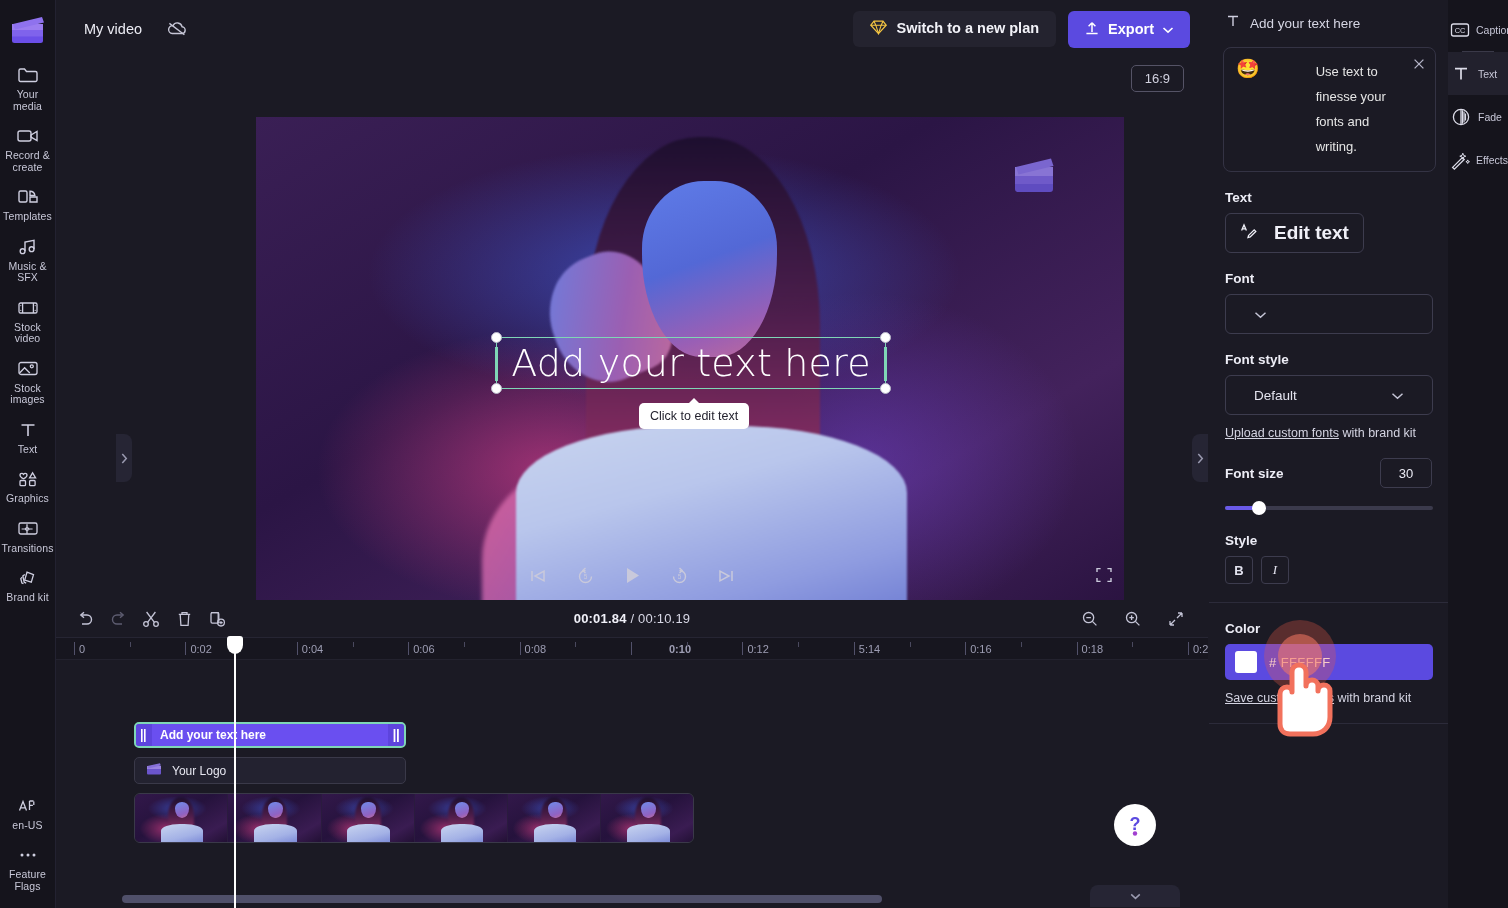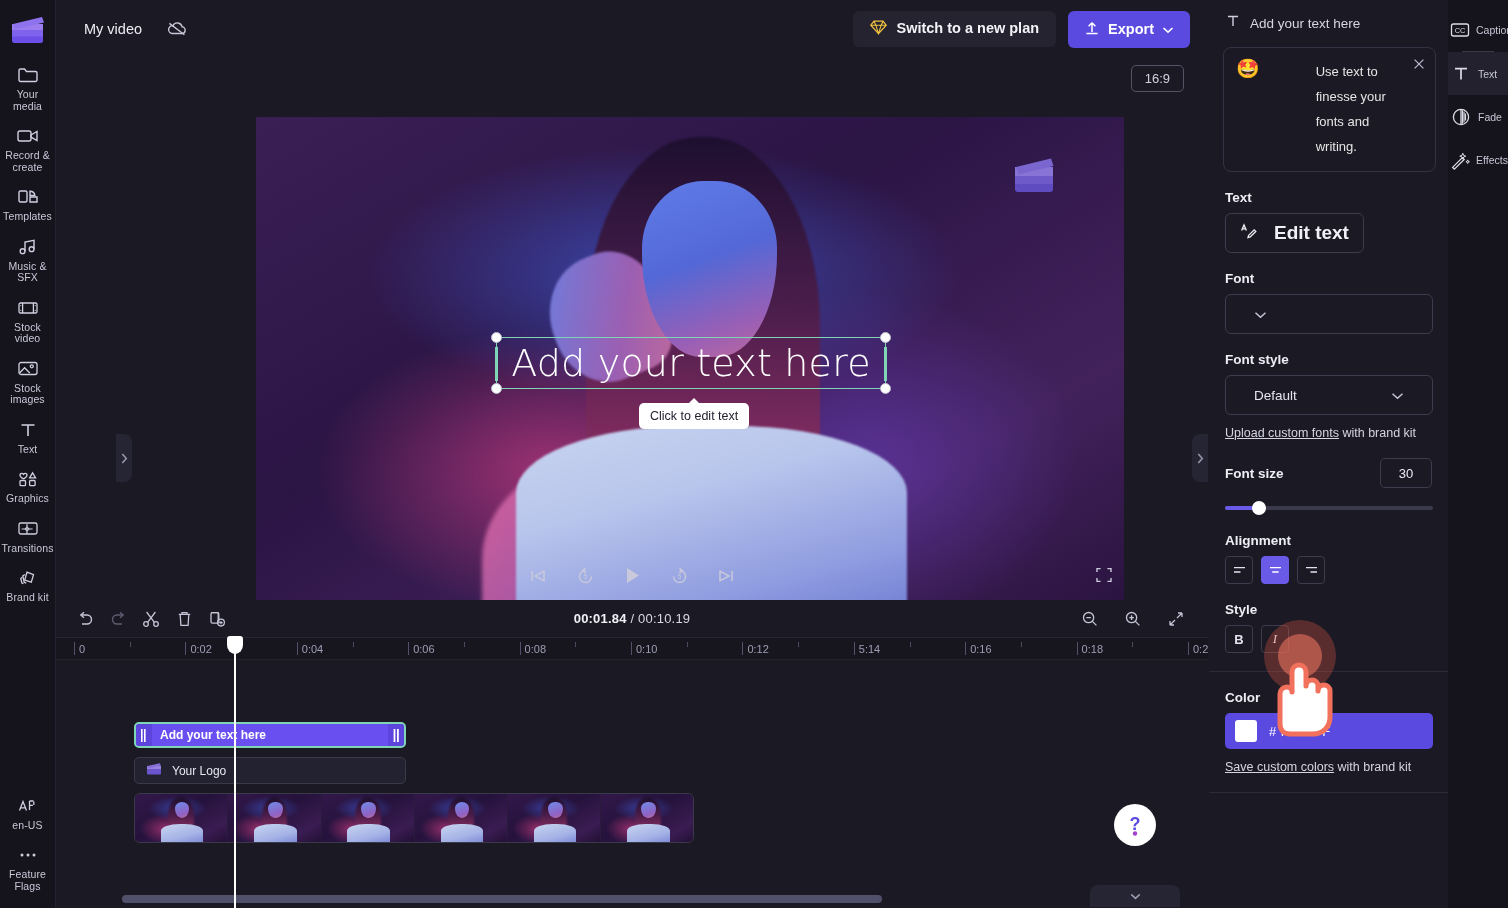--- a/index.html
+++ b/index.html
@@ -727,21 +727,21 @@
           <div class="tick" style="left: 240.8px;"></div>
           <div class="tick-lb" style="left: 240.8px;">0:04</div>
           <div class="tick-sm" style="left: 296.5px;"></div>
           <div class="tick" style="left: 352.2px;"></div>
           <div class="tick-lb" style="left: 352.2px;">0:06</div>
           <div class="tick-sm" style="left: 407.9px;"></div>
           <div class="tick" style="left: 463.6px;"></div>
           <div class="tick-lb" style="left: 463.6px;">0:08</div>
           <div class="tick-sm" style="left: 519.3px;"></div>
           <div class="tick" style="left: 575px;"></div>
-          <div class="tick-lb" style="left: 575px;">0:10</div>
+          <div class="tick-lb" style="left: 608px; font-weight: bold;">0:10</div>
           <div class="tick-sm" style="left: 630.7px;"></div>
           <div class="tick" style="left: 686.4px;"></div>
           <div class="tick-lb" style="left: 686.4px;">0:12</div>
           <div class="tick-sm" style="left: 742.1px;"></div>
           <div class="tick" style="left: 797.8px;"></div>
           <div class="tick-lb" style="left: 797.8px;">5:14</div>
           <div class="tick-sm" style="left: 853.5px;"></div>
           <div class="tick" style="left: 909.2px;"></div>
           <div class="tick-lb" style="left: 909.2px;">0:16</div>
           <div class="tick-sm" style="left: 964.9px;"></div>
@@ -891,40 +891,20 @@
           <div class="sec-label" style="padding-bottom:0">Font size</div>
           <div class="numbox">30</div>
         </div>
         <div class="slider">
           <div class="rail"></div>
           <div class="fill"></div>
           <div class="knob"></div>
         </div>
       </div>
 
-      <div class="rp-grp">
-        <div class="sec-label">Alignment</div>
-        <div class="seg-row">
-          <div class="seg-btn">
-            <svg width="15" height="12" viewBox="0 0 15 12" fill="none" stroke="currentColor" stroke-width="1.3">
-                <path d="M2 3.6h11M2 8h6.5"></path>
-              </svg>
-          </div>
-          <div class="seg-btn active">
-            <svg width="15" height="12" viewBox="0 0 15 12" fill="none" stroke="#fff" stroke-width="1.3">
-                <path d="M2 3.6h11M4.2 8h6.5"></path>
-              </svg>
-          </div>
-          <div class="seg-btn">
-            <svg width="15" height="12" viewBox="0 0 15 12" fill="none" stroke="currentColor" stroke-width="1.3">
-                <path d="M2 3.6h11M6.5 8h6.5"></path>
-              </svg>
-          </div>
-        </div>
-      </div>
 
       <div class="rp-grp">
         <div class="sec-label">Style</div>
         <div class="seg-row">
           <div class="seg-btn" style="font-weight:bold">B</div>
           <div class="seg-btn" style="font-style:italic;font-family:'Liberation Serif',serif">I</div>
         </div>
       </div>
 
       <div class="hr"></div>

